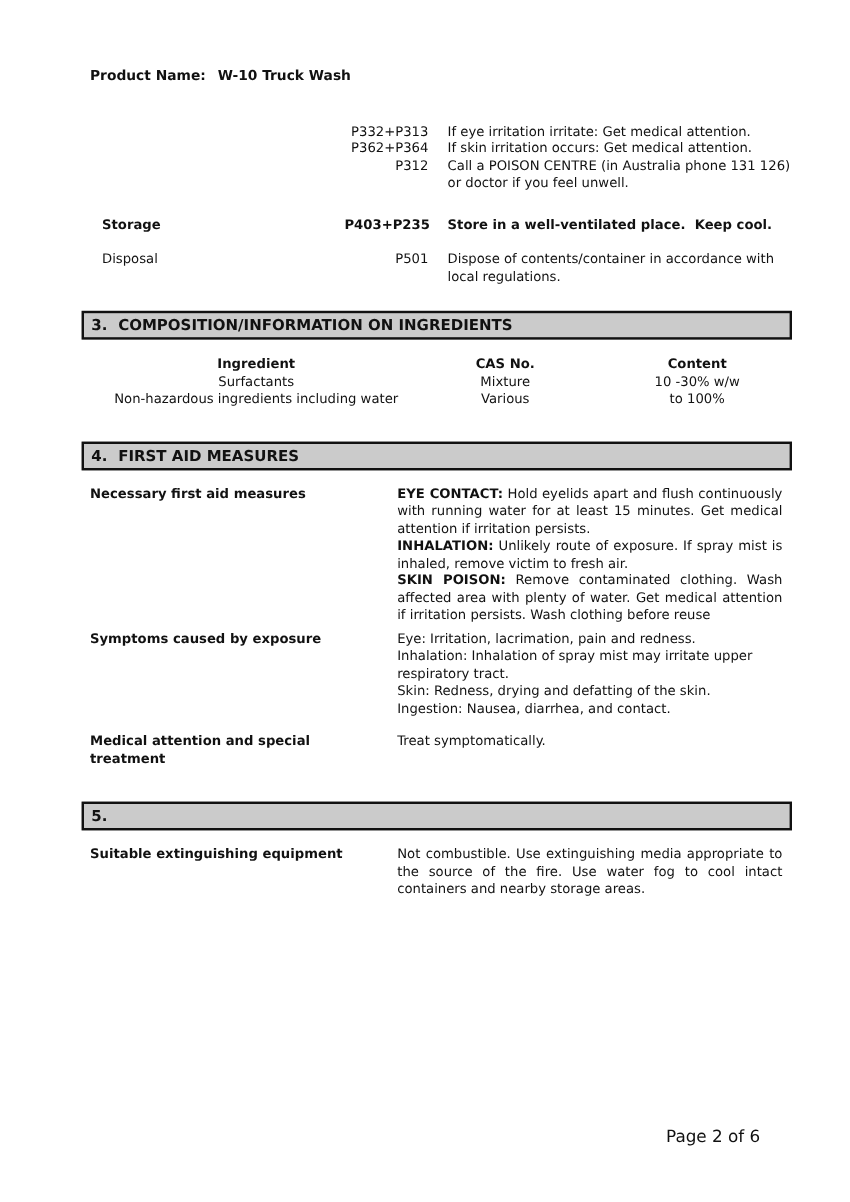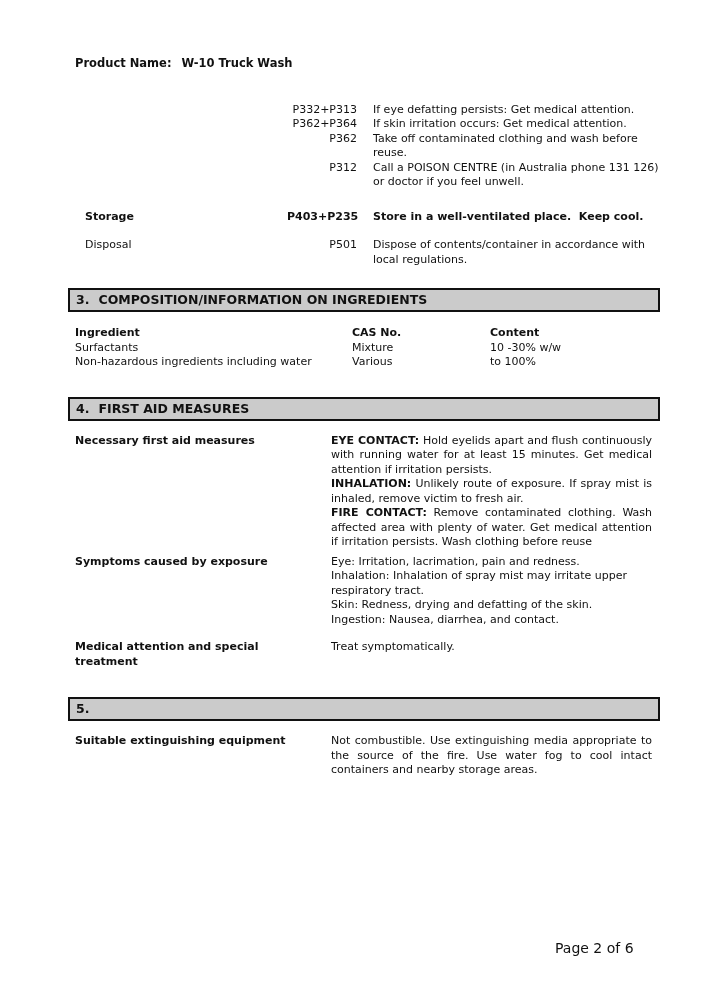--- a/index.html
+++ b/index.html
@@ -34,21 +34,21 @@
     background:#cbcbcb;
     padding:1px 6px 2px 6px;
     font-weight:bold;font-size:12.5px;line-height:17px;
     display:flex;
   }
   .section-header .sec-num{margin-right:9px;}
   .sh3{margin-top:21px;}
   .sh4{margin-top:27px;}
   .sh5{margin-top:28px;}
   
-  .ing-table{margin-top:14px;}
+  .ing-table{margin-top:14px;text-align:center;}
   .ing-row{display:grid;grid-template-columns:277px 138px 1fr;}
   
   .lb-row{display:grid;grid-template-columns:256px 321px;}
   .lb-label{font-weight:bold;padding-right:20px;}
   .fa-par{text-align:justify;}
   .fa-lead{font-weight:bold;}
   .mt13{margin-top:13px;}
   .mt15{margin-top:5px;}
   
   .footer{position:absolute;top:941px;left:555px;font-size:14px;}
@@ -60,31 +60,26 @@
 
   <div class="product-line">
     <span class="pl-label">Product Name:</span>
     <span>W-10 Truck Wash</span>
   </div>
 
   <div class="prec-block">
     <div class="prec-row">
       <span class="prec-label"></span>
       <span class="prec-code">P332+P313</span>
-      <span class="prec-text">If eye defatting persists: Get medical attention.</span>
+      <span class="prec-text">If eye irritation irritate: Get medical attention.</span>
     </div>
     <div class="prec-row">
       <span class="prec-label"></span>
       <span class="prec-code">P362+P364</span>
       <span class="prec-text">If skin irritation occurs: Get medical attention.</span>
-    </div>
-    <div class="prec-row">
-      <span class="prec-label"></span>
-      <span class="prec-code">P362</span>
-      <span class="prec-text">Take off contaminated clothing and wash before reuse.</span>
     </div>
     <div class="prec-row">
       <span class="prec-label"></span>
       <span class="prec-code">P312</span>
       <span class="prec-text">Call a POISON CENTRE (in Australia phone 131 126) or doctor if you feel unwell.</span>
     </div>
     <div class="prec-row mt20">
       <span class="prec-label">Storage</span>
       <span class="prec-code">P403+P235</span>
       <span class="prec-text">Store in a well-ventilated place.  Keep cool.</span>
@@ -127,21 +122,21 @@
   <div class="lb-row mt13">
     <div class="lb-label">Necessary first aid measures</div>
     <div>
       <div class="fa-par">
         <span class="fa-lead">EYE CONTACT:</span><span> Hold eyelids apart and flush continuously with running water for at least 15 minutes. Get medical attention if irritation persists.</span>
       </div>
       <div class="fa-par">
         <span class="fa-lead">INHALATION:</span><span> Unlikely route of exposure. If spray mist is inhaled, remove victim to fresh air.</span>
       </div>
       <div class="fa-par">
-        <span class="fa-lead">FIRE CONTACT:</span><span> Remove contaminated clothing. Wash affected area with plenty of water. Get medical attention if irritation persists. Wash clothing before reuse</span>
+        <span class="fa-lead">SKIN POISON:</span><span> Remove contaminated clothing. Wash affected area with plenty of water. Get medical attention if irritation persists. Wash clothing before reuse</span>
       </div>
     </div>
   </div>
 
   <div class="lb-row mt15">
     <div class="lb-label">Symptoms caused by exposure</div>
     <div>
       <div>Eye: Irritation, lacrimation, pain and redness.</div>
       <div>Inhalation: Inhalation of spray mist may irritate upper respiratory tract.</div>
       <div>Skin: Redness, drying and defatting of the skin.</div>

